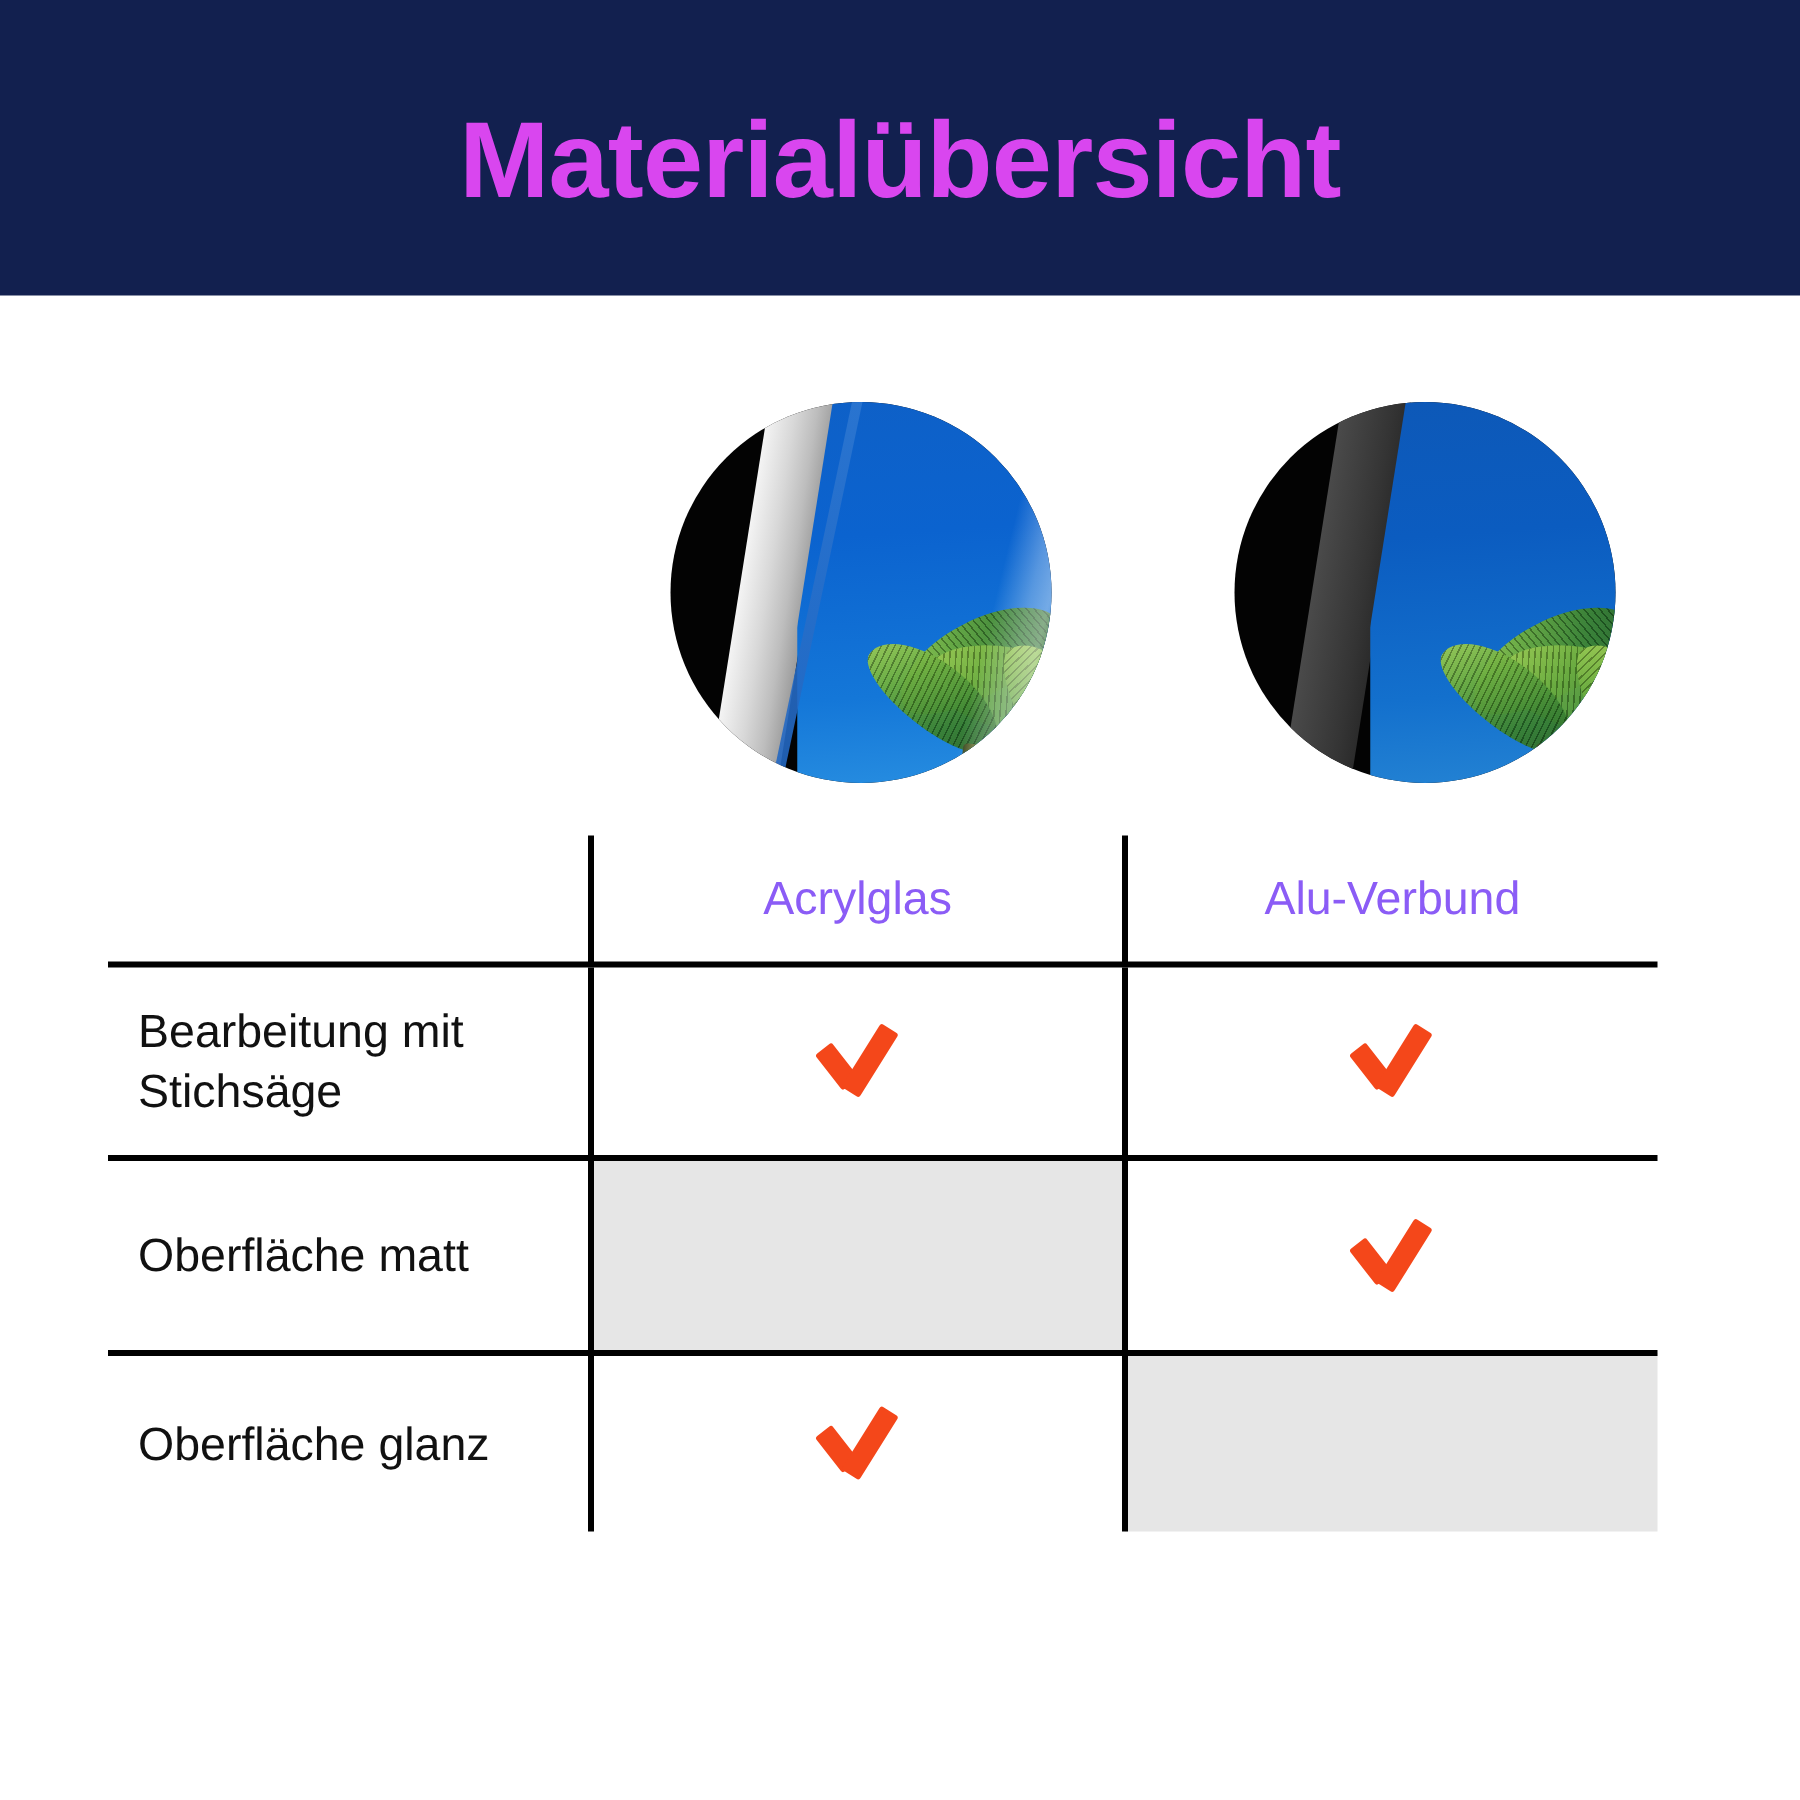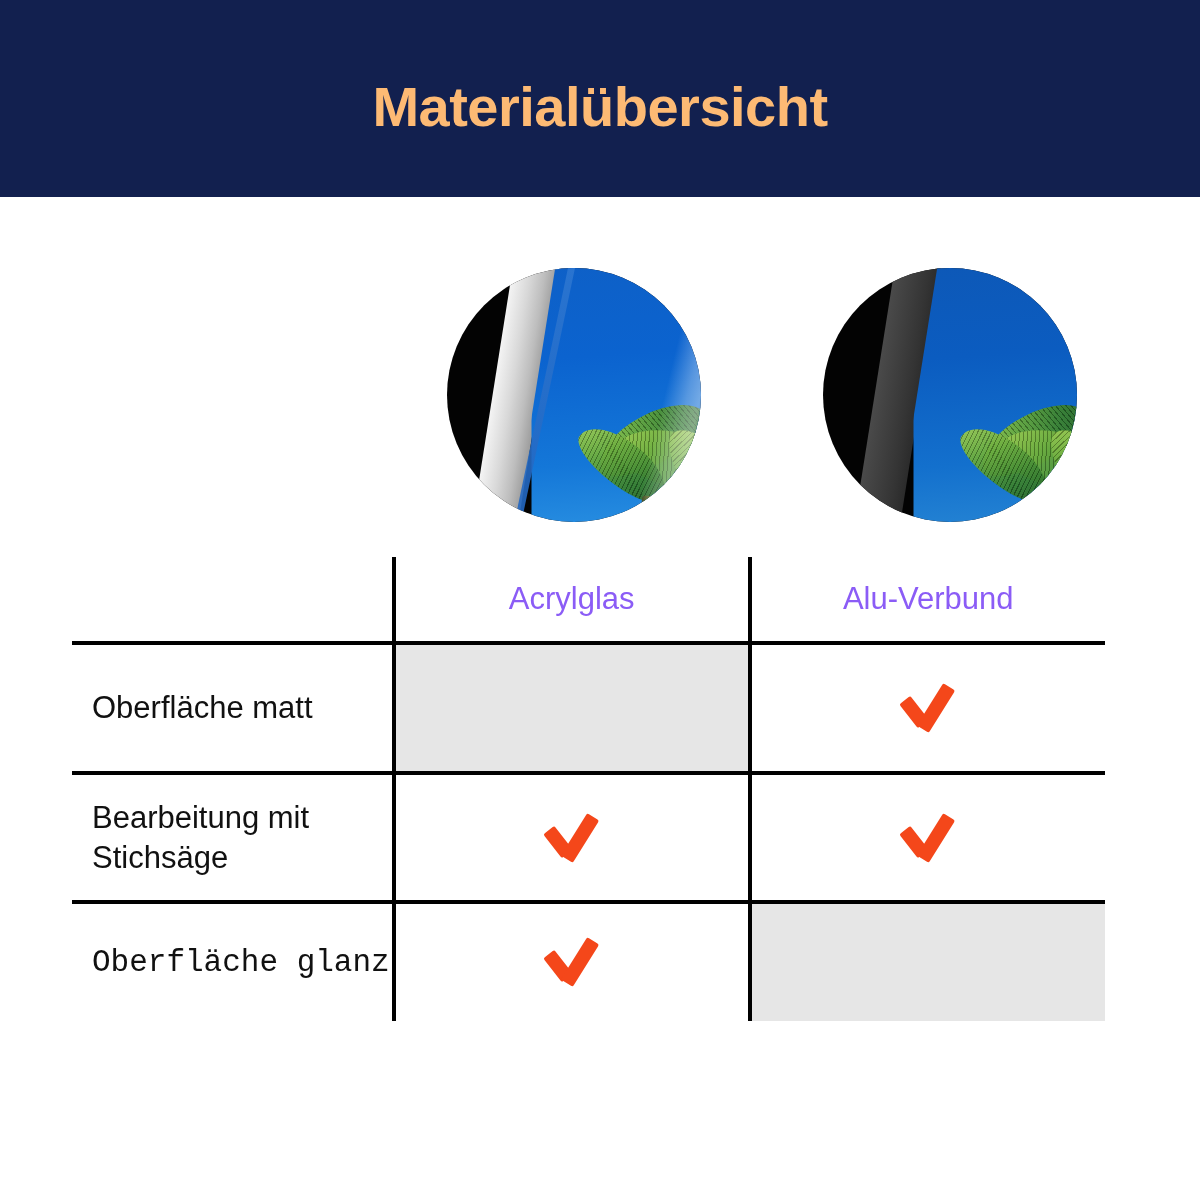--- a/index.html
+++ b/index.html
@@ -22,22 +22,22 @@
     top: 0;
     width: 1200px;
     height: 197px;
     background: #12204f;
     display: flex;
     align-items: center;
     justify-content: center;
     box-sizing: border-box;
   }
   .header-title {
-    color: #fdba74;
-    font-size: 56px;
+    color: #d946ef;
+    font-size: 72px;
     font-weight: bold;
     letter-spacing: -0.5px;
     line-height: 1;
     white-space: nowrap;
     margin-top: 16px;
   }
 
   
   .thumbs-row {
     position: absolute;
@@ -204,21 +204,21 @@
     font-size: 31px;
     color: #111111;
     line-height: 1.28;
   }
   .body-row td.val {
     border-left: 4px solid #000000;
     text-align: center;
   }
   .body-row.r1 td { height: 125px; }
   .body-row.r2 td { height: 126px; }
-  .body-row.r3 td { height: 117px; font-family: Liberation Mono, monospace; }
+  .body-row.r3 td { height: 117px; }
 
   td.shaded { background: #e6e6e6; }
 
   
   .check {
     display: inline-block;
     position: relative;
     width: 58px;
     height: 46px;
   }
@@ -307,41 +307,41 @@
     <thead>
       <tr class="hdr-row">
         <th class="hdr-blank"></th>
         <th class="hdr-cell">Acrylglas</th>
         <th class="hdr-cell">Alu-Verbund</th>
       </tr>
     </thead>
 
     <tbody>
 
+      <tr class="body-row r1">
+        <td class="lbl">
+          <span>Bearbeitung mit</span><br>
+          <span>Stichsäge</span>
+        </td>
+        <td class="val">
+          <span class="check"><i class="short"></i><i class="long"></i></span>
+        </td>
+        <td class="val">
+          <span class="check"><i class="short"></i><i class="long"></i></span>
+        </td>
+      </tr>
+
       <tr class="body-row r2">
         <td class="lbl">Oberfläche matt</td>
         <td class="val shaded"></td>
         <td class="val">
           <span class="check"><i class="short"></i><i class="long"></i></span>
         </td>
       </tr>
 
-      <tr class="body-row r1">
-        <td class="lbl">
-          <span>Bearbeitung mit</span><br>
-          <span>Stichsäge</span>
-        </td>
-        <td class="val">
-          <span class="check"><i class="short"></i><i class="long"></i></span>
-        </td>
-        <td class="val">
-          <span class="check"><i class="short"></i><i class="long"></i></span>
-        </td>
-      </tr>
-
       <tr class="body-row r3">
         <td class="lbl">Oberfläche glanz</td>
         <td class="val">
           <span class="check"><i class="short"></i><i class="long"></i></span>
         </td>
         <td class="val shaded"></td>
       </tr>
     </tbody>
   </table>
 </div>

